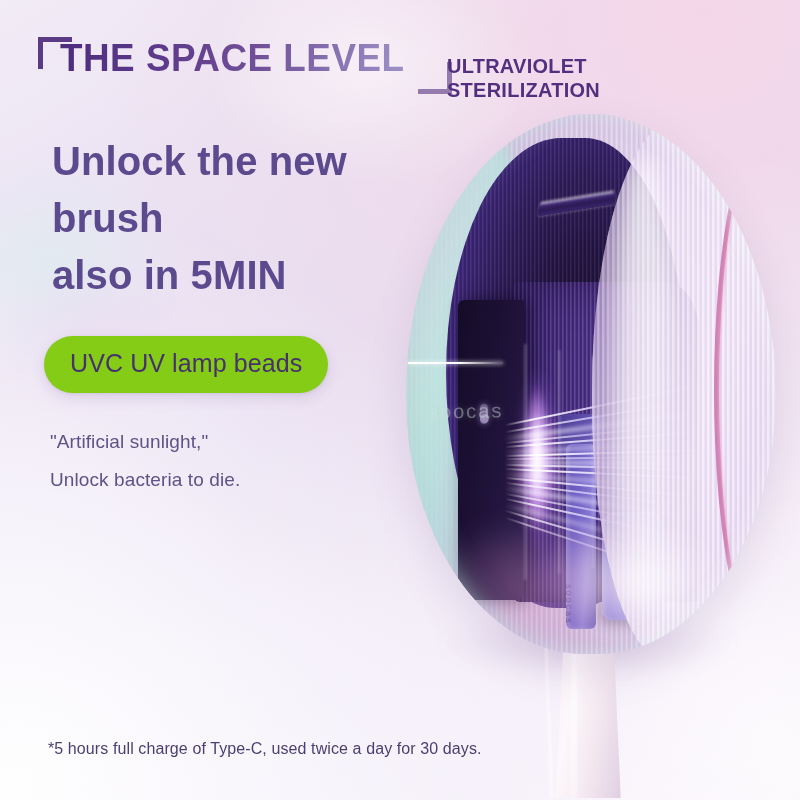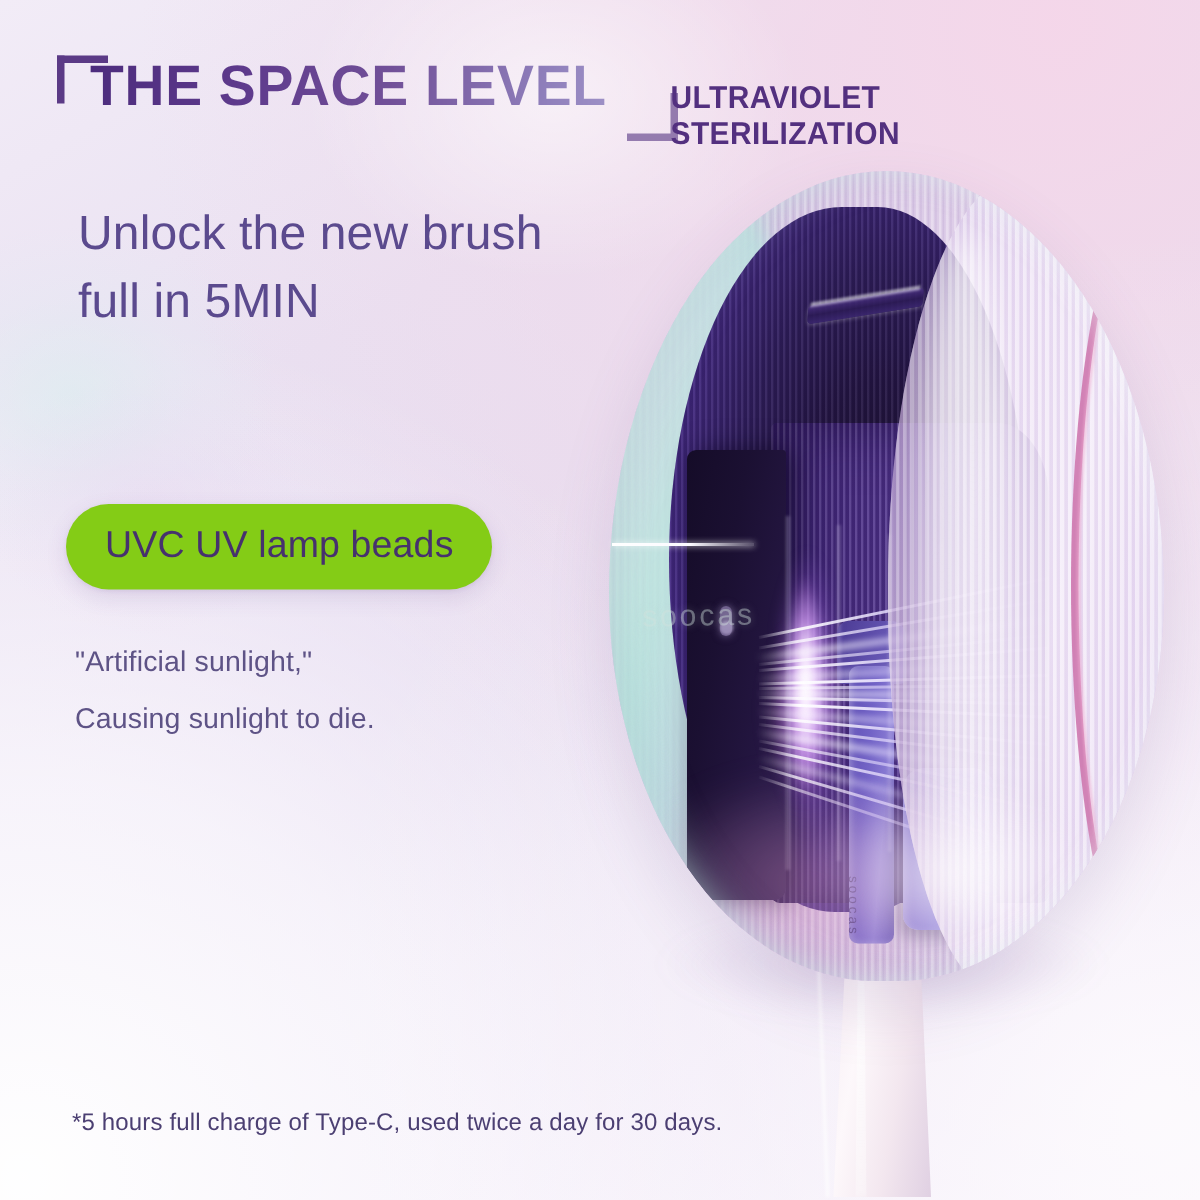--- a/index.html
+++ b/index.html
@@ -79,23 +79,23 @@
     color:#53307f;
     font-family:"Liberation Sans", sans-serif;
     transform:scaleX(0.95);
     transform-origin:left center;
   }
 
   
   .headline {
     position:absolute; left:52px; top:133px;
     width:400px;
-    font-size:32px; line-height:1.42;
+    font-size:40px; line-height:1.42;
     color:#5b4a8e;
-    font-weight:normal;
+    font-weight:bold;
     letter-spacing:0.1px;
   }
 
   
   .badge {
     position:absolute; left:44px; top:336px;
     padding:13px 26px 15px 26px;
     background:#84cc16;
     border-radius:34px;
     box-shadow:0 5px 14px rgba(96,70,140,0.14), 0 1px 3px rgba(96,70,140,0.10);
@@ -563,28 +563,28 @@
     <div class="bracket bracket-br">
       <span class="h"></span>
         <span class="v"></span>
     </div>
     <div class="title">THE SPACE LEVEL</div>
     <div class="subtitle">ULTRAVIOLET STERILIZATION</div>
   </div>
 
   <div class="headline">
     <div>Unlock the new brush</div>
-    <div>full in 5MIN</div>
+    <div>also in 5MIN</div>
   </div>
 
   <div class="badge">
     <span>UVC UV lamp beads</span>
   </div>
   <div class="leader-line"></div>
 
   <div class="body-copy">
     <div>"Artificial sunlight,"</div>
-    <div>Causing sunlight to die.</div>
+    <div>Unlock bacteria to die.</div>
   </div>
 
   <div class="footnote">*5 hours full charge of Type-C, used twice a day for 30 days.</div>
 
 </div>
 
 </body></html>

